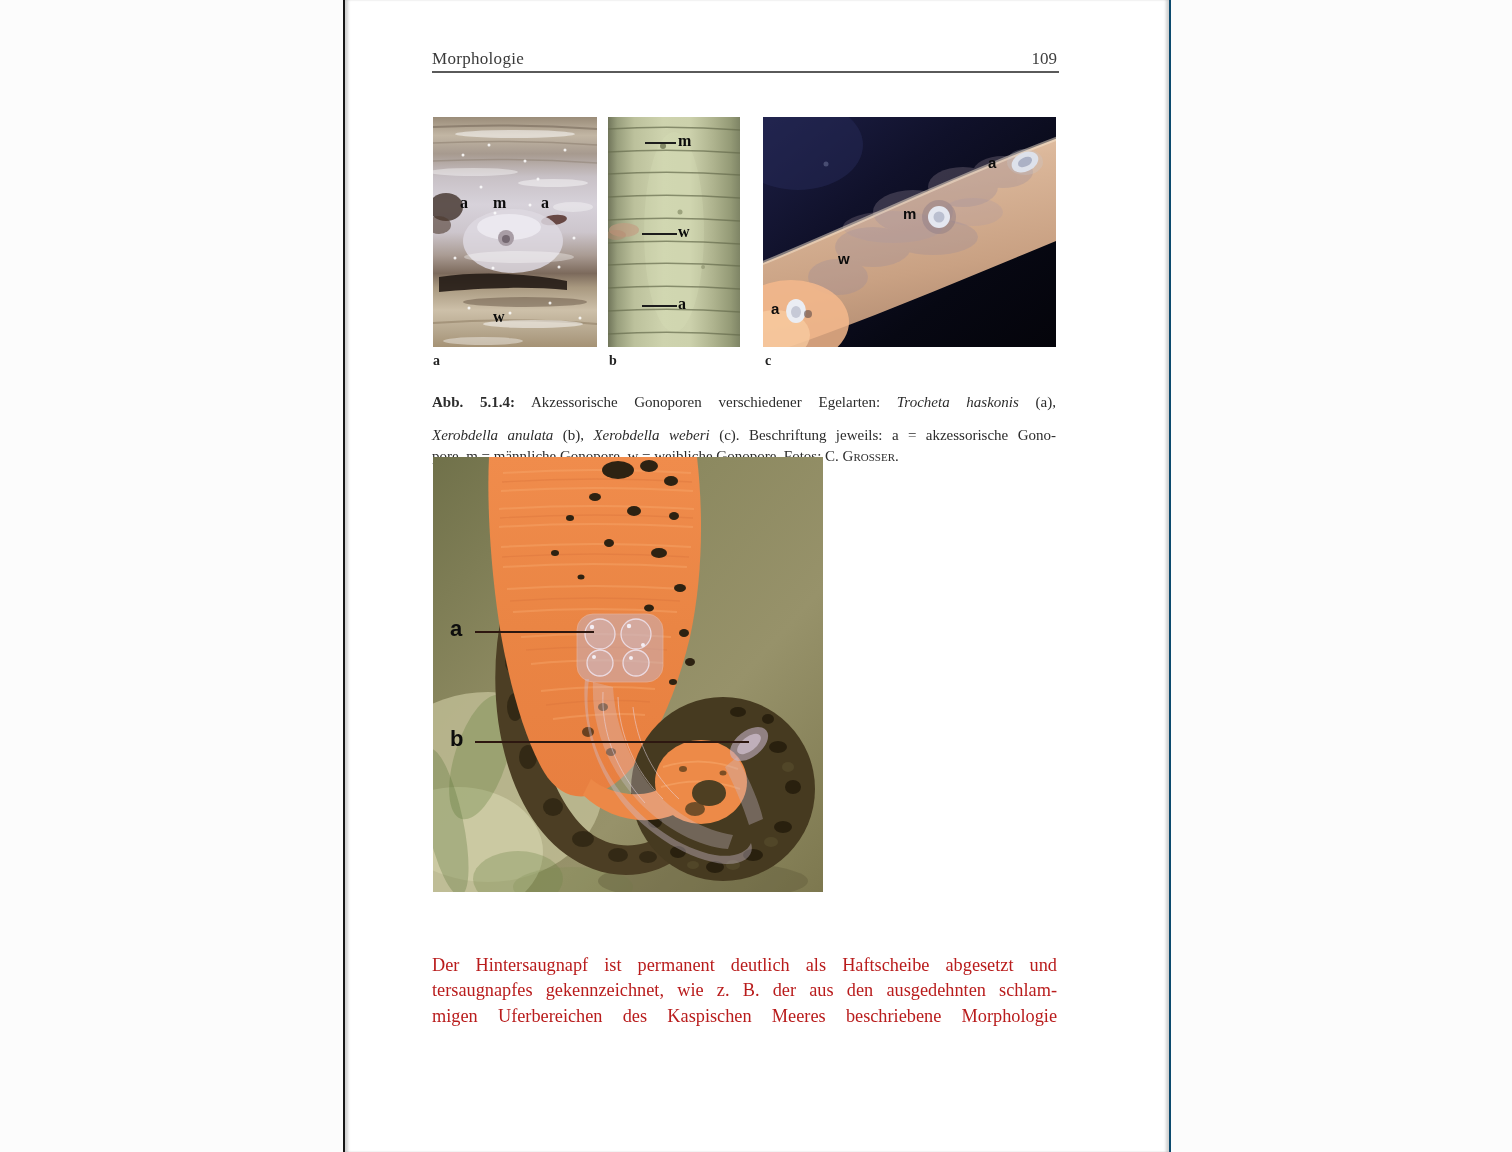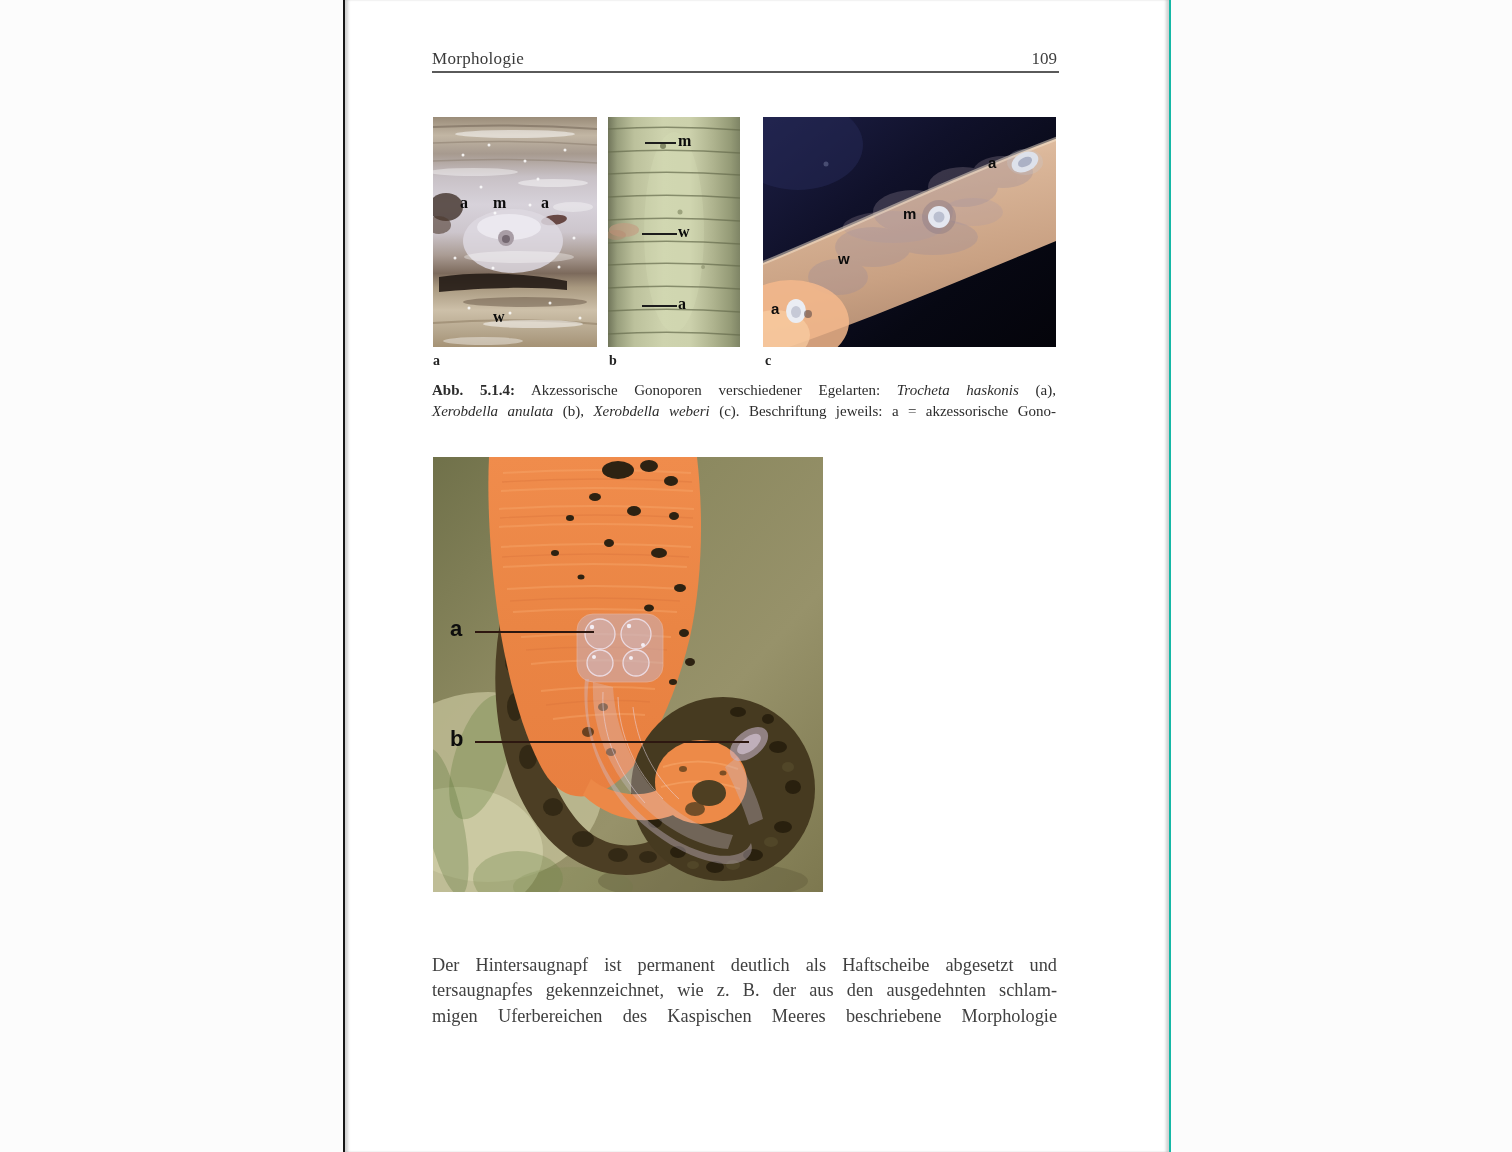--- a/index.html
+++ b/index.html
@@ -4,40 +4,40 @@
 <style>
   html,body{margin:0;padding:0;}
   body{
     width:1512px;height:1152px;position:relative;
     background:#fcfcfc;overflow:hidden;
     font-family:"Liberation Serif","DejaVu Serif",serif;
   }
   .page{
     position:absolute;left:343px;top:0;width:824px;height:1152px;
     background:#ffffff;
-    border-left:2px solid #161616;border-right:2px solid #14b8a6;
+    border-left:2px solid #161616;border-right:2px solid #0c4a6e;
     box-shadow:inset 4px 0 3px -1px rgba(0,0,0,.18), inset -4px 0 3px -1px rgba(0,0,0,.18);
   }
   .abs{position:absolute;}
   .header-title{left:87px;top:49px;font-size:17px;color:#3a3a3a;letter-spacing:.3px;}
   .header-num{right:112px;top:49px;font-size:17px;color:#404040;}
   .rule{left:87px;top:71px;width:627px;height:2px;background:var(--rule,#5a5a5a);}
   .photo{overflow:hidden;}
   .photo svg{display:block;}
   .ph-label{position:absolute;font-weight:700;color:#0b0b0b;line-height:1;}
   .serif-lab{font-family:"Liberation Serif",serif;font-size:16px;}
   .sans-lab{font-family:"Liberation Sans",sans-serif;font-size:15px;}
   .big-lab{font-family:"Liberation Sans",sans-serif;font-size:22px;font-weight:700;color:#0d0d0d;}
   .pline{position:absolute;height:1.6px;background:#1c1c1c;}
   .pline-dark{position:absolute;height:1.7px;background:#2d1710;}
   .sublabel{font-size:14px;font-weight:700;color:#222;}
   .caption{font-size:15px;line-height:21px;color:#2c2c2c;}
-  .caption .jl{text-align:justify;text-align-last:justify;}
+  .caption .jl{text-align:justify;text-align-last:justify;margin-top:12px;}
   .caption .ll{text-align:left;}
-  .bodytext{font-size:18.3px;line-height:25.4px;color:#404040;}
+  .bodytext{font-size:18.3px;line-height:25.4px;color:#b91c1c;}
   .bodytext .jl{text-align:justify;text-align-last:justify;white-space:normal;}
   .b{font-weight:700;}
   .i{font-style:italic;}
   .sc{font-variant:small-caps;}
 </style>
 </head>
 <body>
 
 <div class="page">
 
@@ -204,20 +204,21 @@
     <span class="ph-label sans-lab" style="left:8px;top:184px;">a</span>
   </div>
 
   <div class="abs sublabel" style="left:88px;top:353px;">a</div>
   <div class="abs sublabel" style="left:264px;top:353px;">b</div>
   <div class="abs sublabel" style="left:420px;top:353px;">c</div>
 
   <div class="abs caption" style="left:87px;top:380px;width:624px;">
     <div class="jl"><span class="b">Abb. 5.1.4:</span><span> Akzessorische Gonoporen verschiedener Egelarten: </span><span class="i">Trocheta haskonis</span><span> (a),</span></div>
     <div class="jl"><span class="i">Xerobdella anulata</span><span> (b), </span><span class="i">Xerobdella weberi</span><span> (c). Beschriftung jeweils: a = akzessorische Gono-</span></div>
+    <div class="ll"><span>pore, m = männliche Gonopore, w = weibliche Gonopore. Fotos: C. </span><span class="sc">Grosser</span><span>.</span></div>
   </div>
 
   <div class="abs photo" style="left:88px;top:457px;width:390px;height:435px;">
     <svg width="390" height="435" viewBox="0 0 390 435">
       <defs>
         <linearGradient id="gBG" x1="0" y1="0" x2="1" y2="1">
           <stop offset="0" stop-color="#70714a"></stop>
             <stop offset="0.35" stop-color="#8c8960"></stop>
           <stop offset="0.65" stop-color="#97926a"></stop>
             <stop offset="1" stop-color="#7d784f"></stop>

